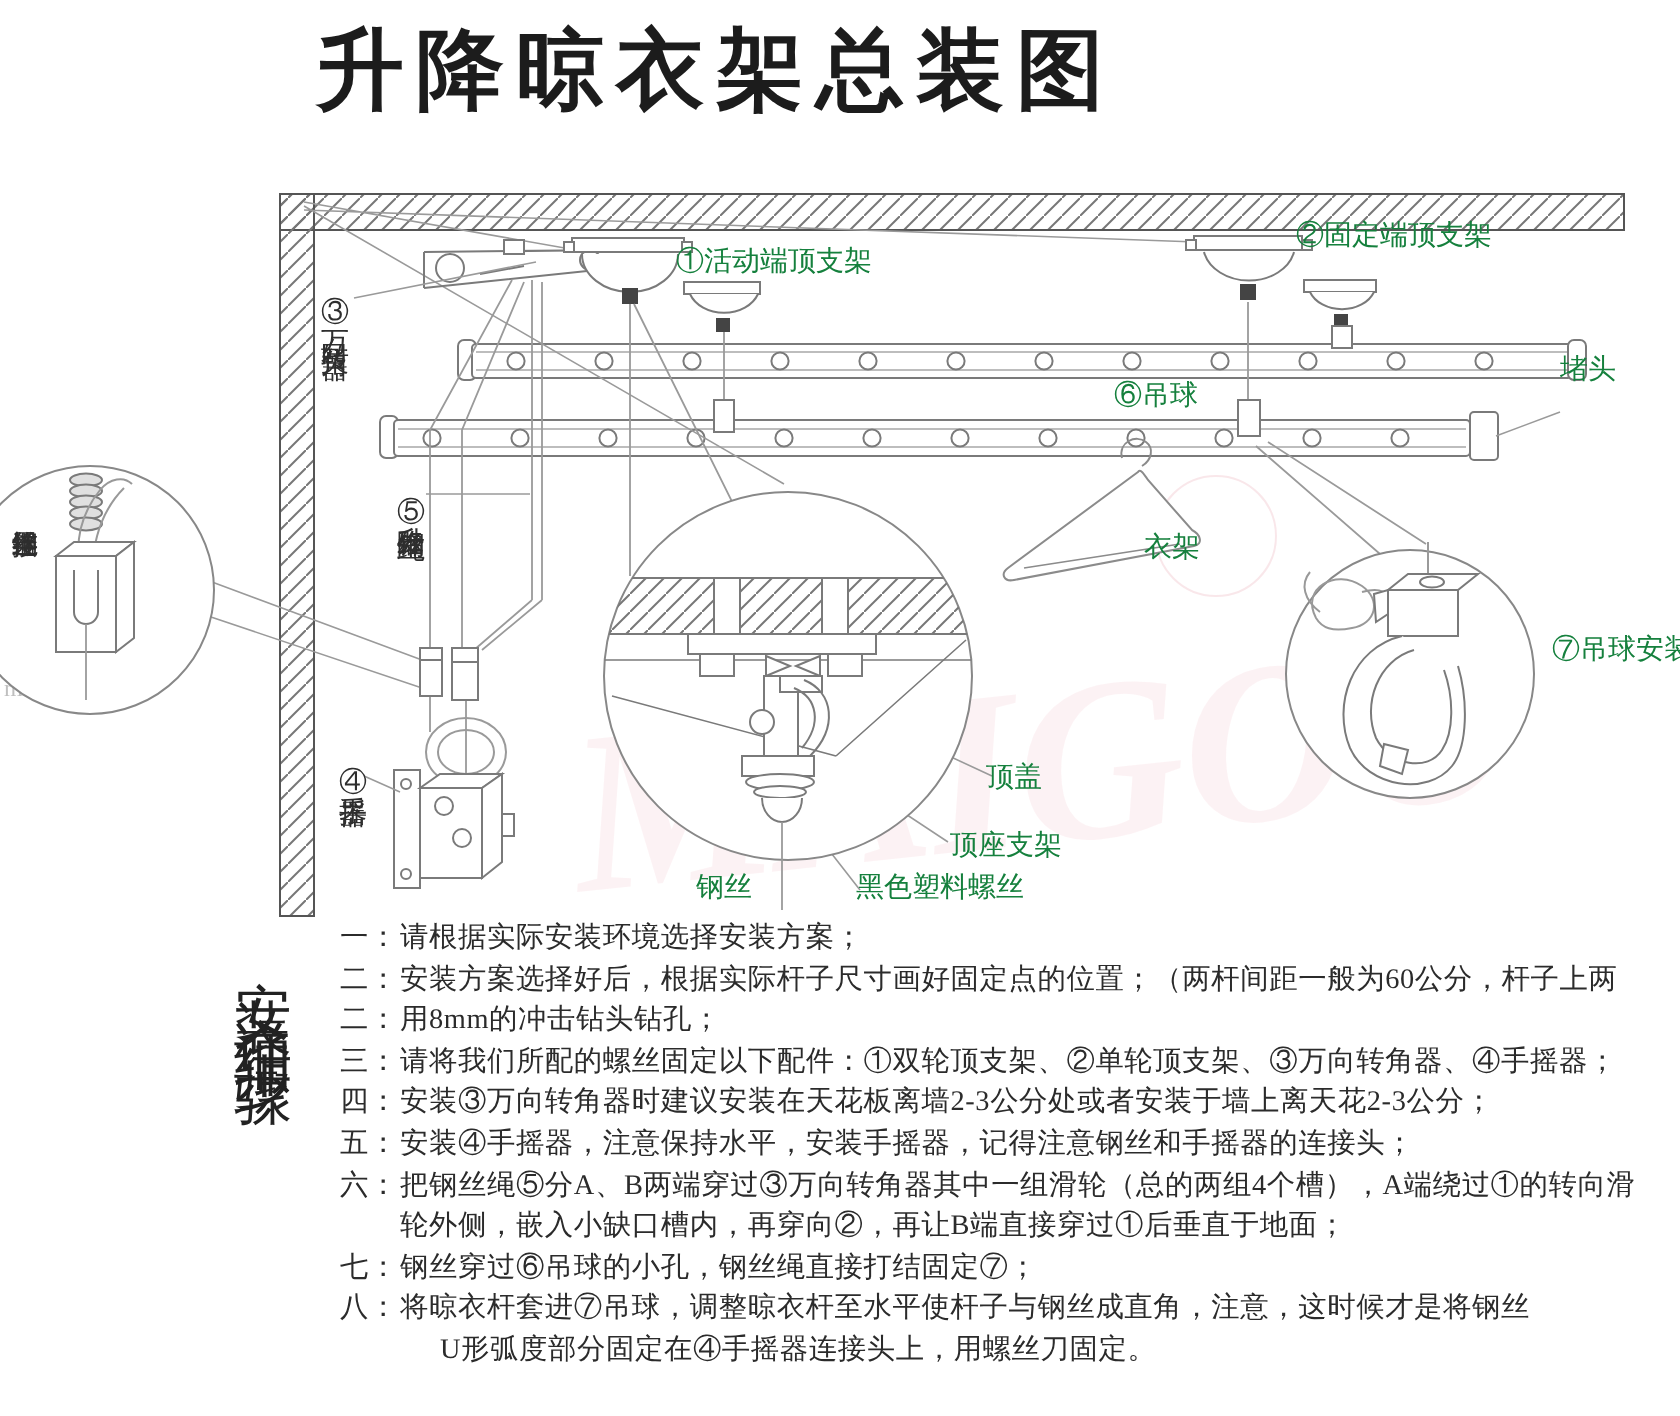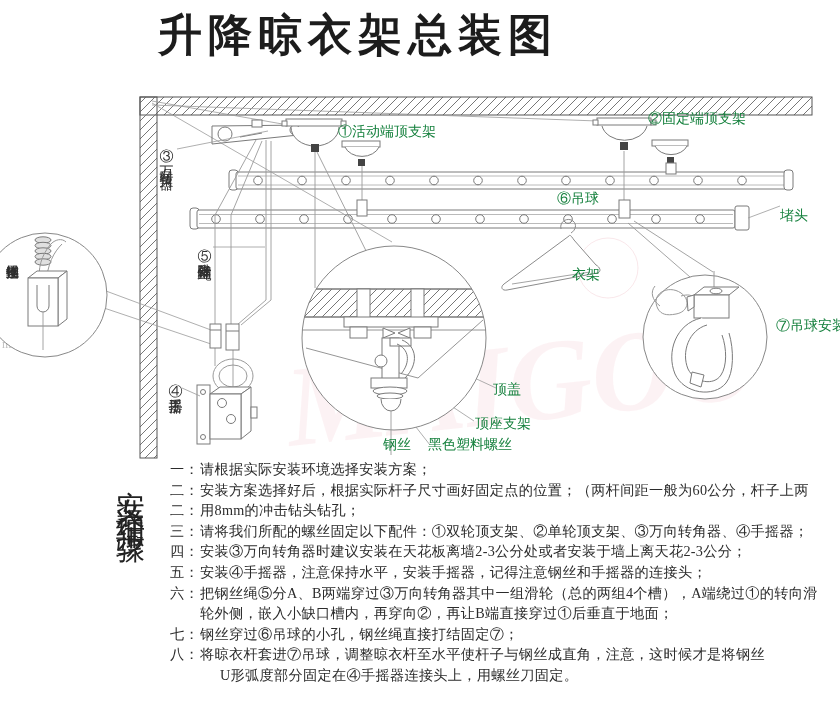--- a/index.html
+++ b/index.html
@@ -229,26 +229,26 @@
 </svg>
 
 <div class="title">升降晾衣架总装图</div>
 
 <div class="lbl" style="left:338px;top:124px">①活动端顶支架</div>
 <div class="lbl" style="left:648px;top:111px">②固定端顶支架</div>
 <div class="vlbl" style="left:157px;top:137px;letter-spacing:3px">③万向转角器</div>
 <div class="vlbl" style="left:195px;top:237px;letter-spacing:1px">⑤升降钢丝绳</div>
 <div class="vlbl" style="left:166px;top:372px;letter-spacing:1px">④手摇器</div>
 <div class="lbl" style="left:557px;top:191px">⑥吊球</div>
-<div class="lbl" style="left:780px;top:208px">堵头</div>
+<div class="lbl" style="left:780px;top:178px">堵头</div>
 <div class="lbl" style="left:572px;top:267px">衣架</div>
 <div class="lbl" style="left:493px;top:382px">顶盖</div>
 <div class="lbl" style="left:475px;top:416px">顶座支架</div>
 <div class="lbl" style="left:428px;top:437px">黑色塑料螺丝</div>
-<div class="lbl" style="left:383px;top:437px">钢丝</div>
+<div class="lbl" style="left:348px;top:437px">钢丝</div>
 <div class="vlbl" style="left:3px;top:255px;font-size:13px;letter-spacing:0px">钢丝绳连接器</div>
 <div class="lbl" style="left:776px;top:318px">⑦吊球安装</div>
 
 <div class="steps-heading">安装详细步骤</div>
 <div class="steps" id="steps-list">
       <div class="step-row">
         <span class="step-num">一：</span>
         <span class="step-text">请根据实际安装环境选择安装方案；</span>
       </div>
       <div class="step-row">

